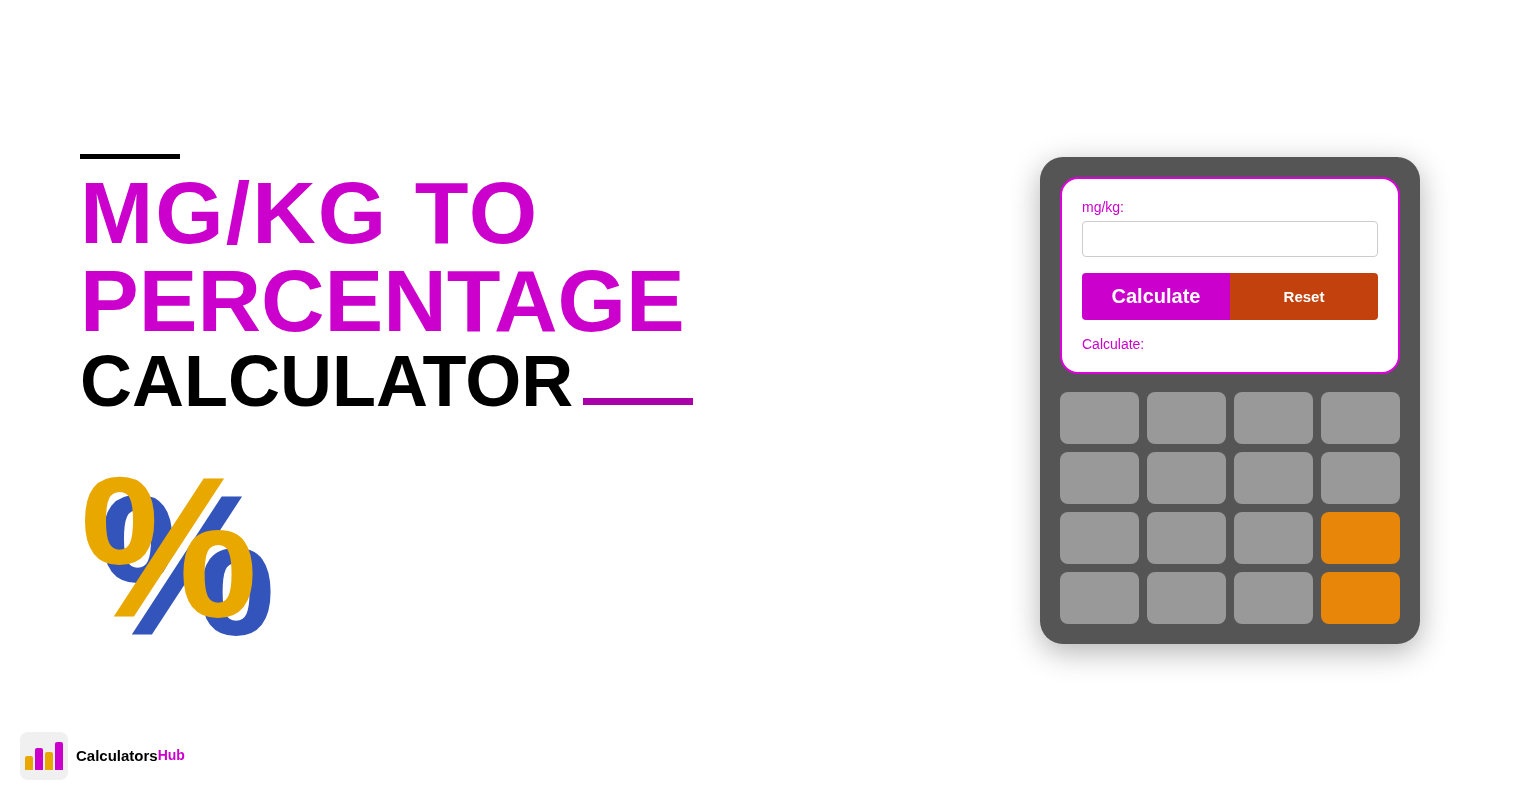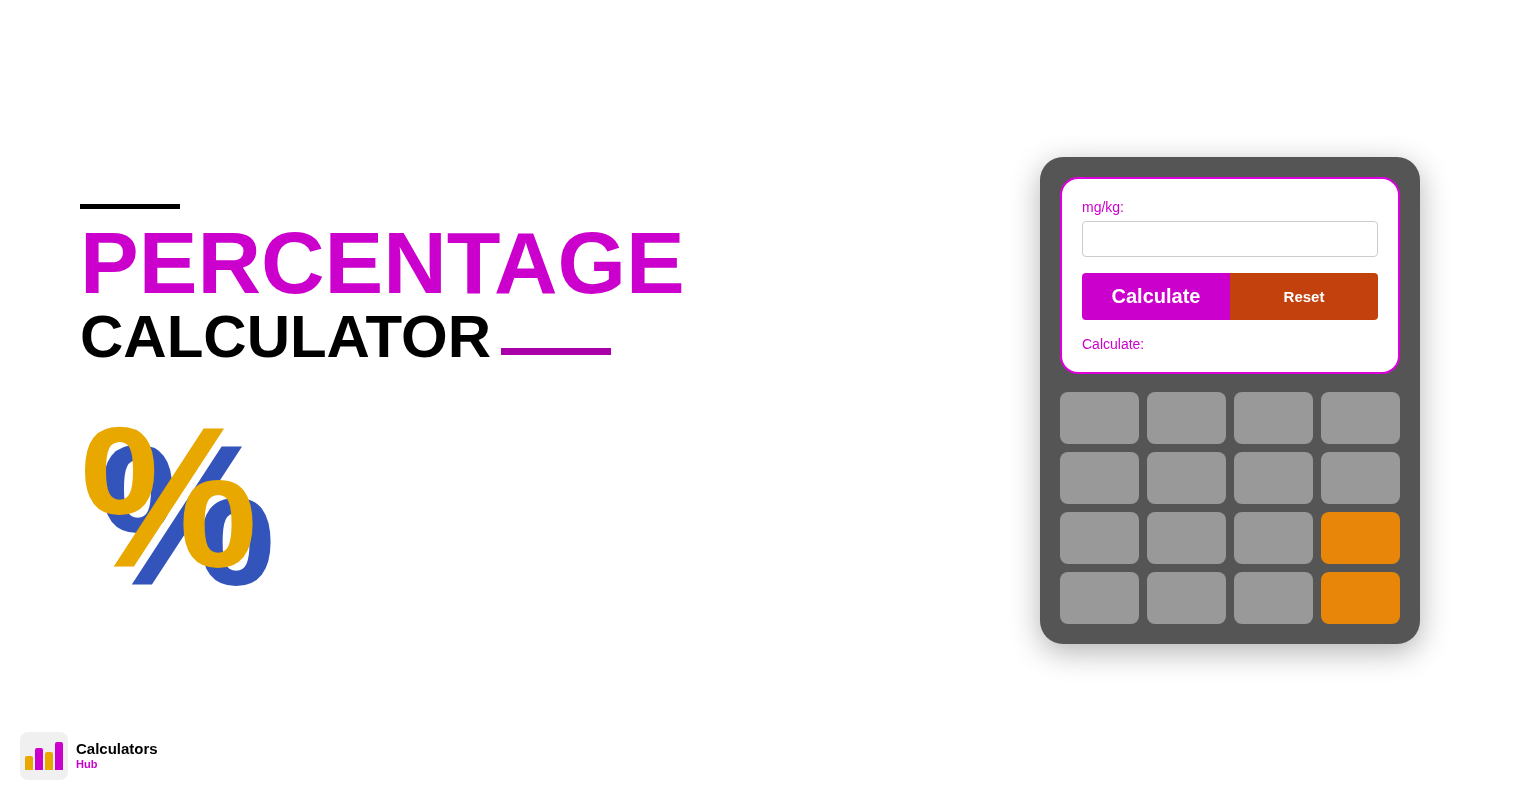--- a/index.html
+++ b/index.html
@@ -48,21 +48,21 @@
       text-transform: uppercase;
     }
 
     .title-calculator-row {
       display: flex;
       align-items: flex-end;
       gap: 0px;
     }
 
     .title-calculator {
-      font-size: 60px;
+      font-size: 72px;
       font-weight: 900;
       color: #000000;
       line-height: 1;
       text-transform: uppercase;
     }
 
     .underline-purple {
       width: 110px;
       height: 7px;
       background: #aa00aa;
@@ -138,32 +138,32 @@
       border-radius: 2px 2px 0 0;
     }
 
     .logo-bar-1 { height: 14px; }
     .logo-bar-2 { height: 22px; background: #cc00cc; }
     .logo-bar-3 { height: 18px; }
     .logo-bar-4 { height: 28px; background: #cc00cc; }
 
     .logo-text {
       display: flex;
-      flex-direction: column;
+      flex-direction: row;
       line-height: 1.2;
     }
 
     .logo-text-calc {
       font-size: 15px;
       font-weight: 800;
       color: #000;
     }
 
     .logo-text-hub {
-      font-size: 11px;
+      font-size: 14px;
       font-weight: 800;
       color: #cc00cc;
     }
 
     
     .right-panel {
       width: 420px;
       display: flex;
       align-items: center;
       justify-content: center;
@@ -258,20 +258,23 @@
       background: #e8860a;
     }
   </style>
 </head>
 <body>
 
 <div class="left-panel">
   <div class="top-line"></div>
 
   <div>
+    <span class="title-mg-kg">MG/KG TO</span>
+  </div>
+  <div>
     <span class="title-percentage">PERCENTAGE</span>
   </div>
   <div class="title-calculator-row">
     <span class="title-calculator">CALCULATOR</span>
     <div class="underline-purple"></div>
   </div>
 
   <div class="percent-container">
     <span class="percent-shadow">%</span>
     <span class="percent-main">%</span>

